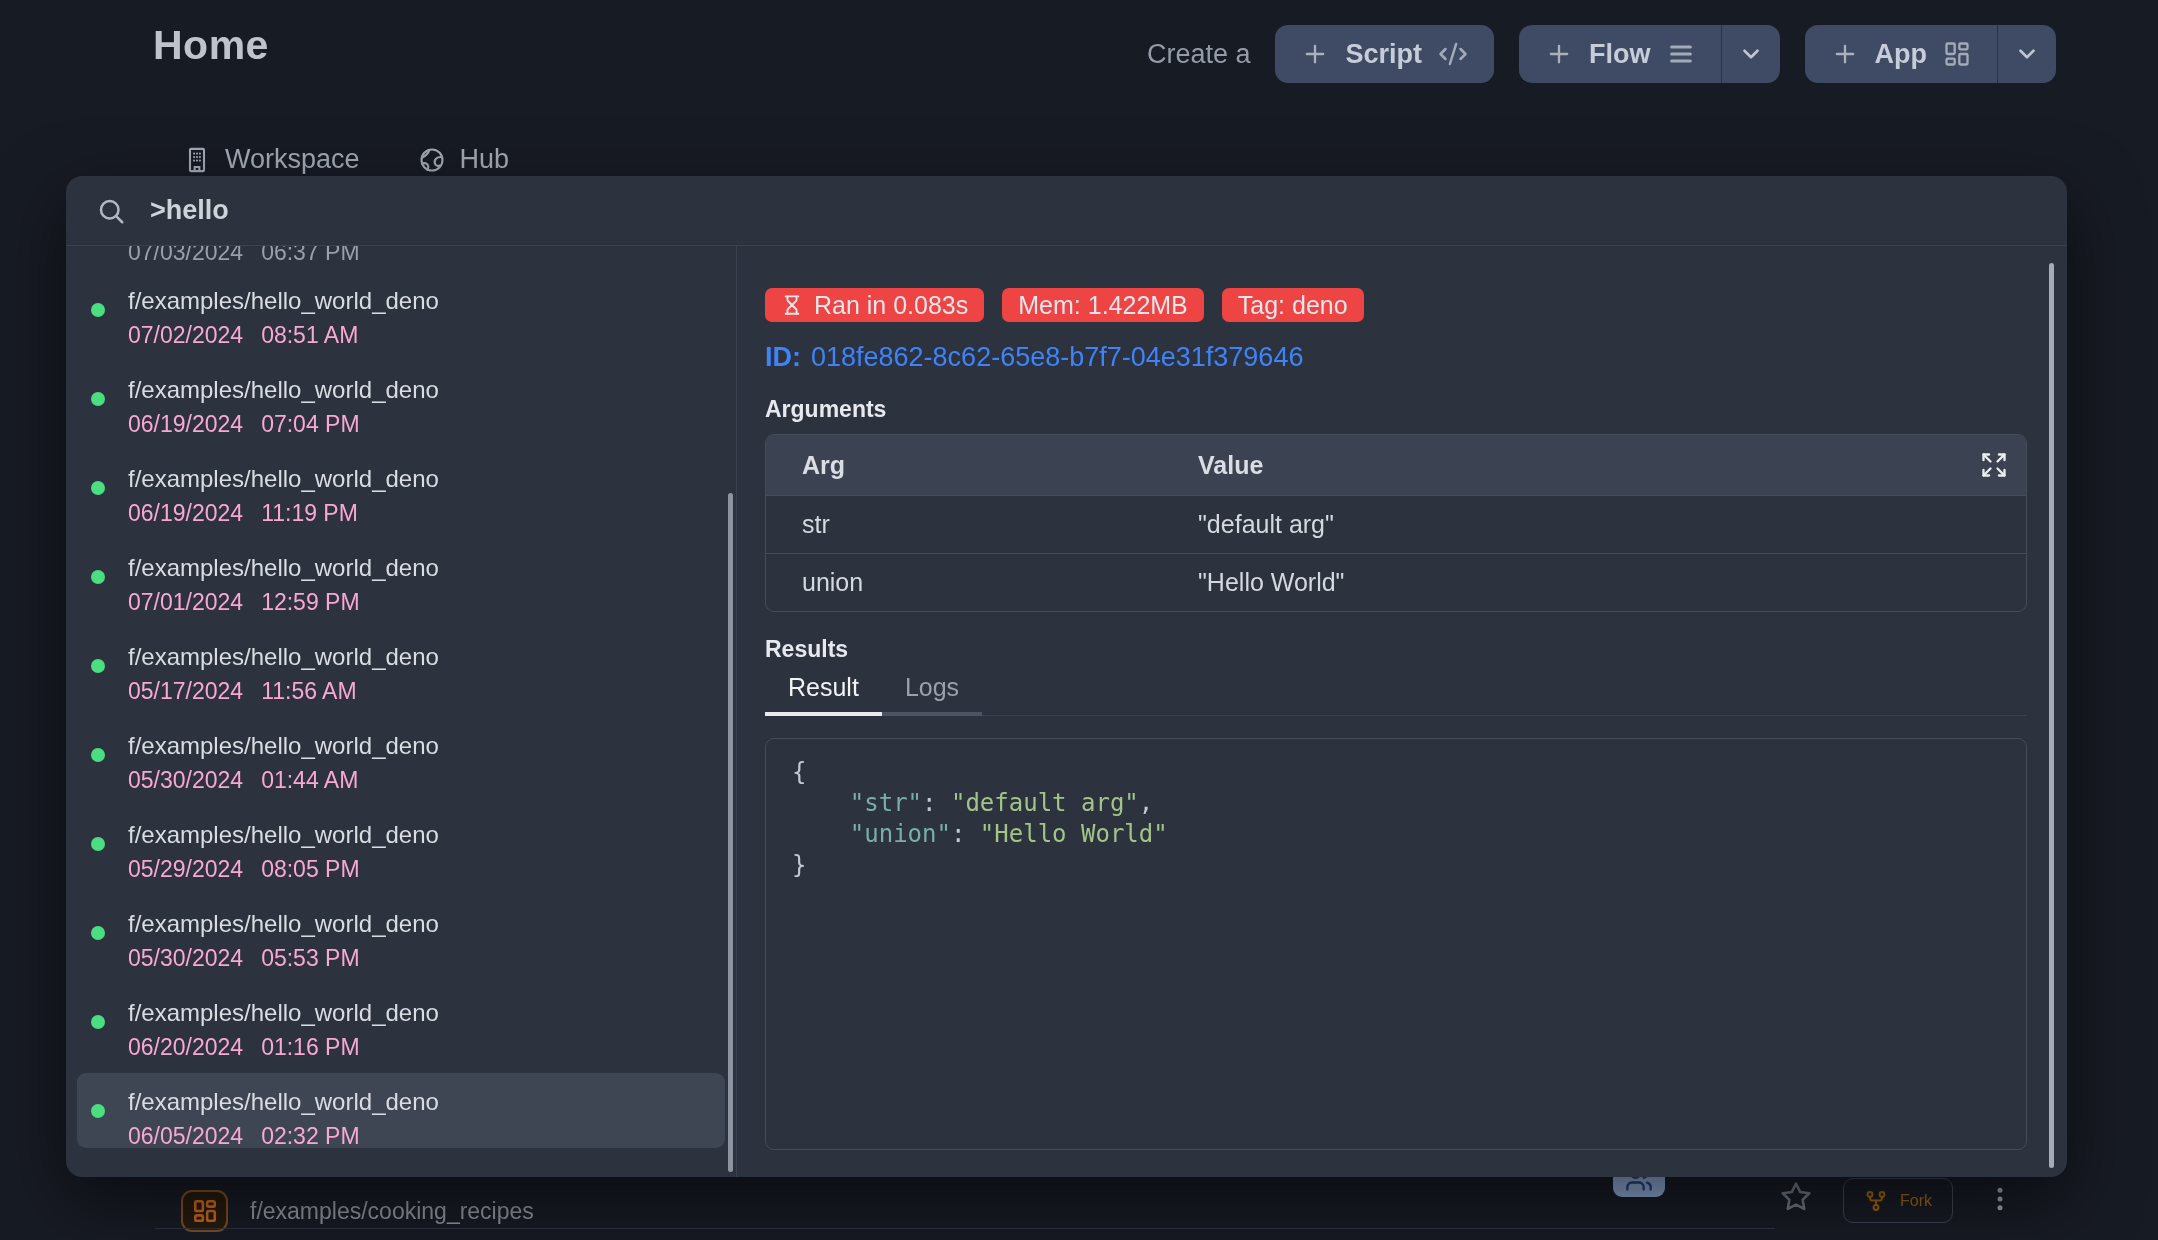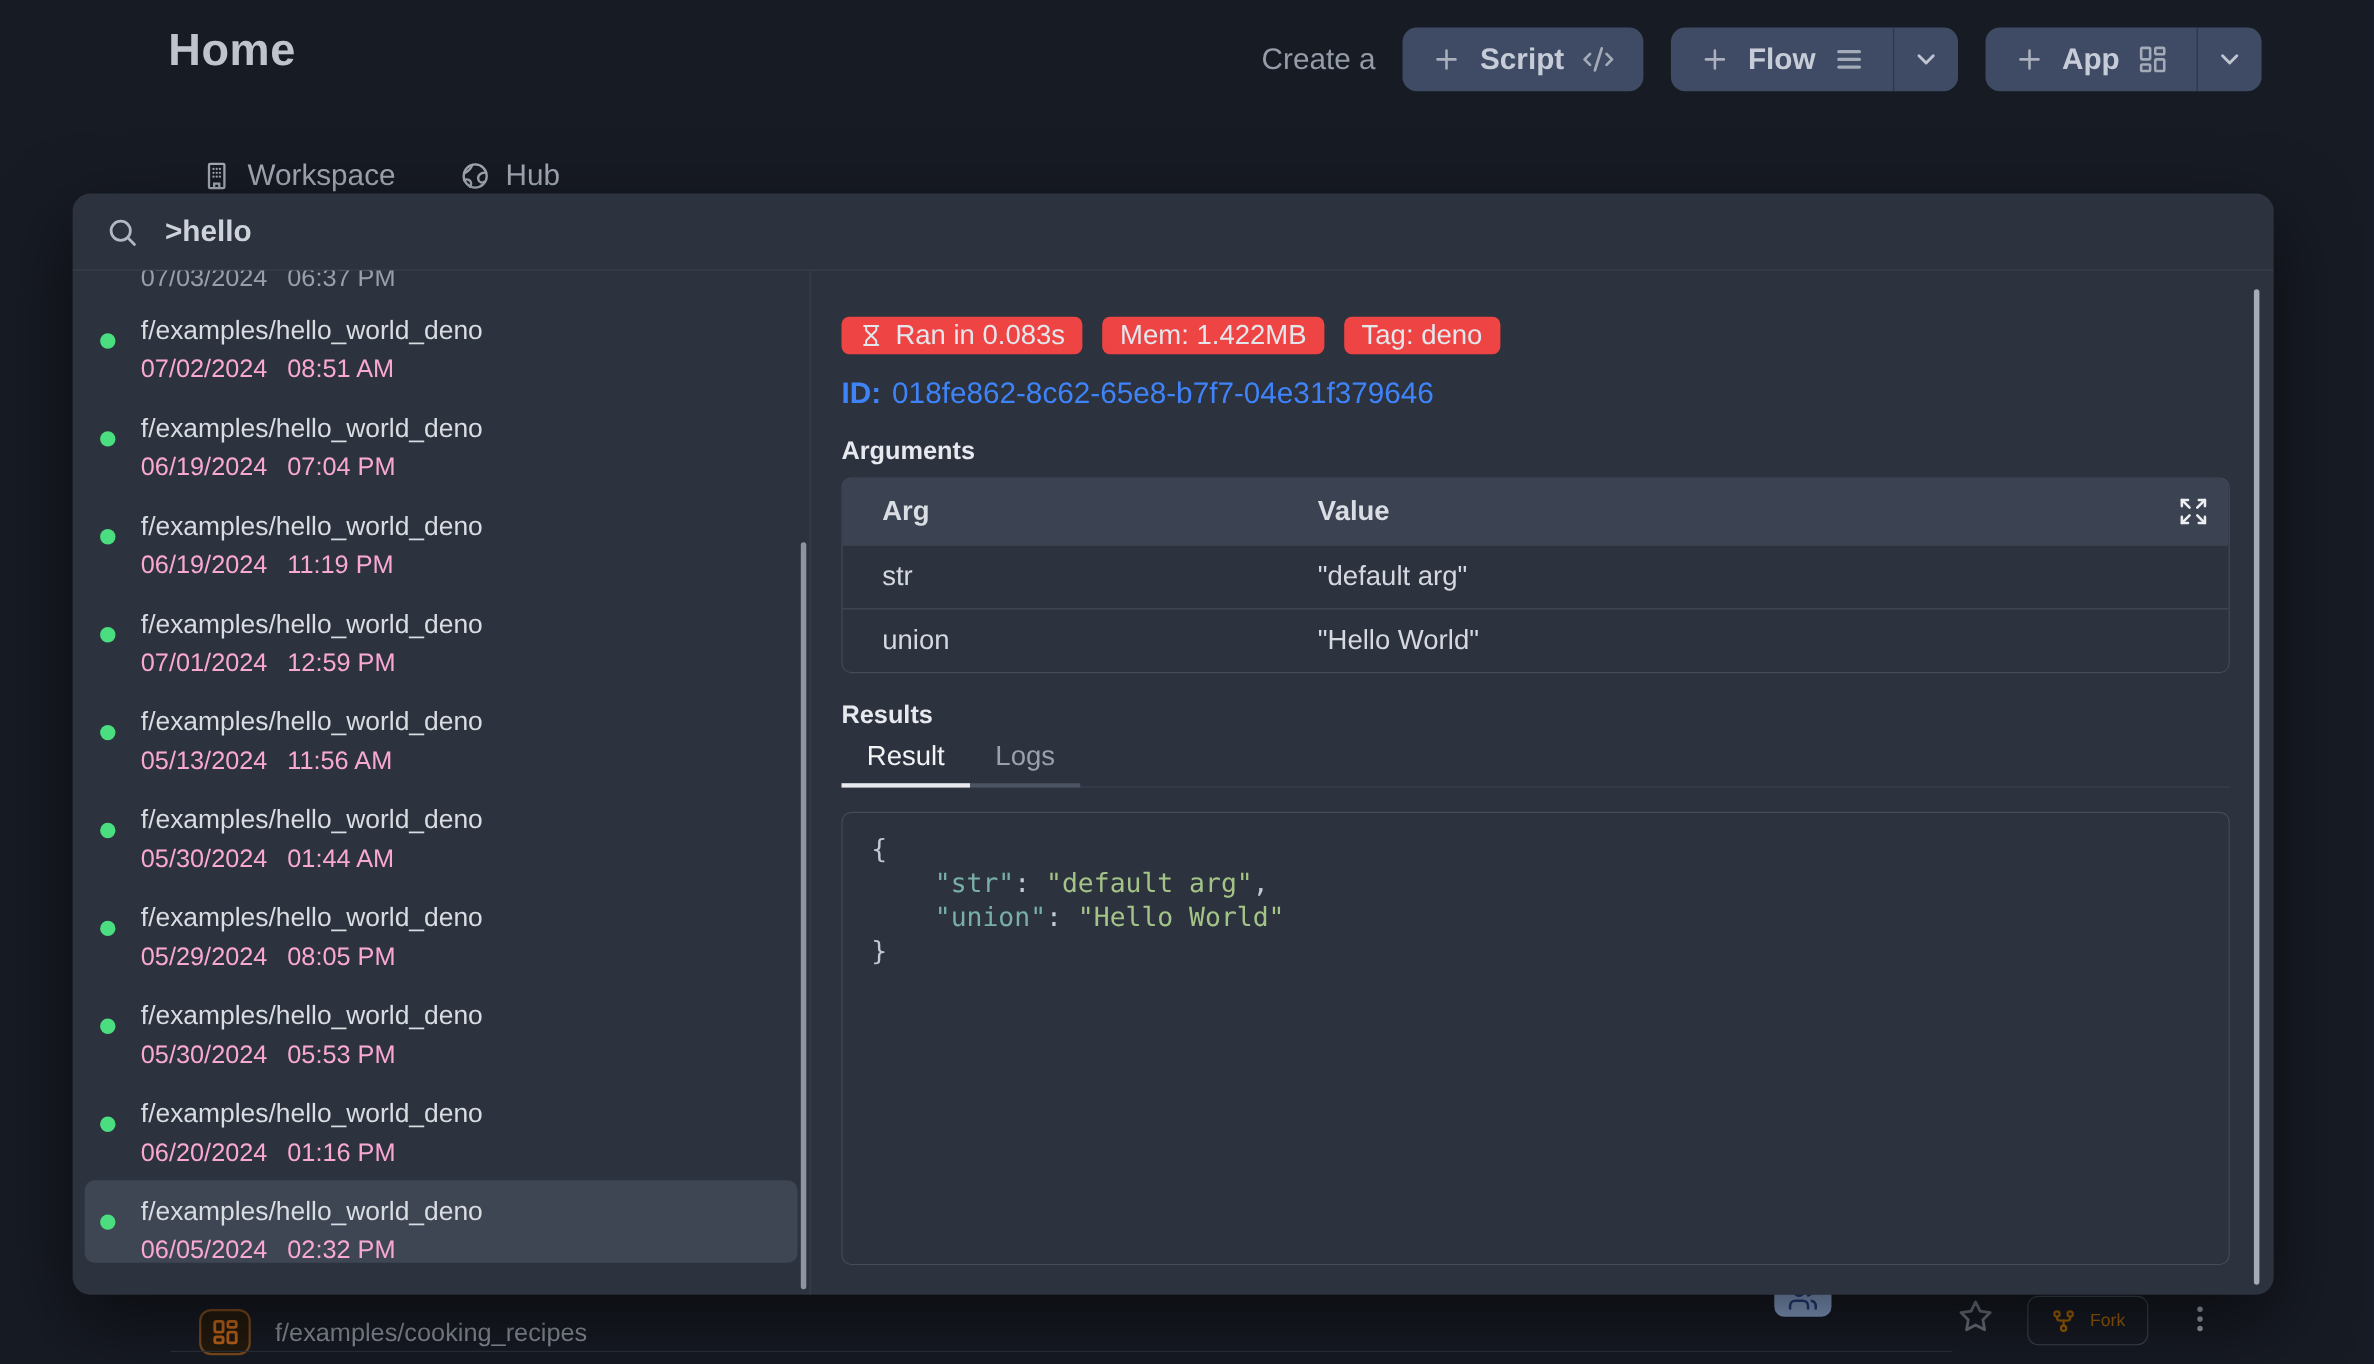--- a/index.html
+++ b/index.html
@@ -344,21 +344,21 @@
     <div class="run-path">f/examples/hello_world_deno</div>
     <div class="run-meta">
       <span class="run-date">07/01/2024</span><span class="run-time">12:59 PM</span>
     </div>
   </div>
 
   <div class="run-item">
     <span class="dot"></span>
     <div class="run-path">f/examples/hello_world_deno</div>
     <div class="run-meta">
-      <span class="run-date">05/13/2024</span><span class="run-time">11:56 AM</span>
+      <span class="run-date">05/17/2024</span><span class="run-time">11:56 AM</span>
     </div>
   </div>
 
   <div class="run-item">
     <span class="dot"></span>
     <div class="run-path">f/examples/hello_world_deno</div>
     <div class="run-meta">
       <span class="run-date">05/30/2024</span><span class="run-time">01:44 AM</span>
     </div>
   </div>

